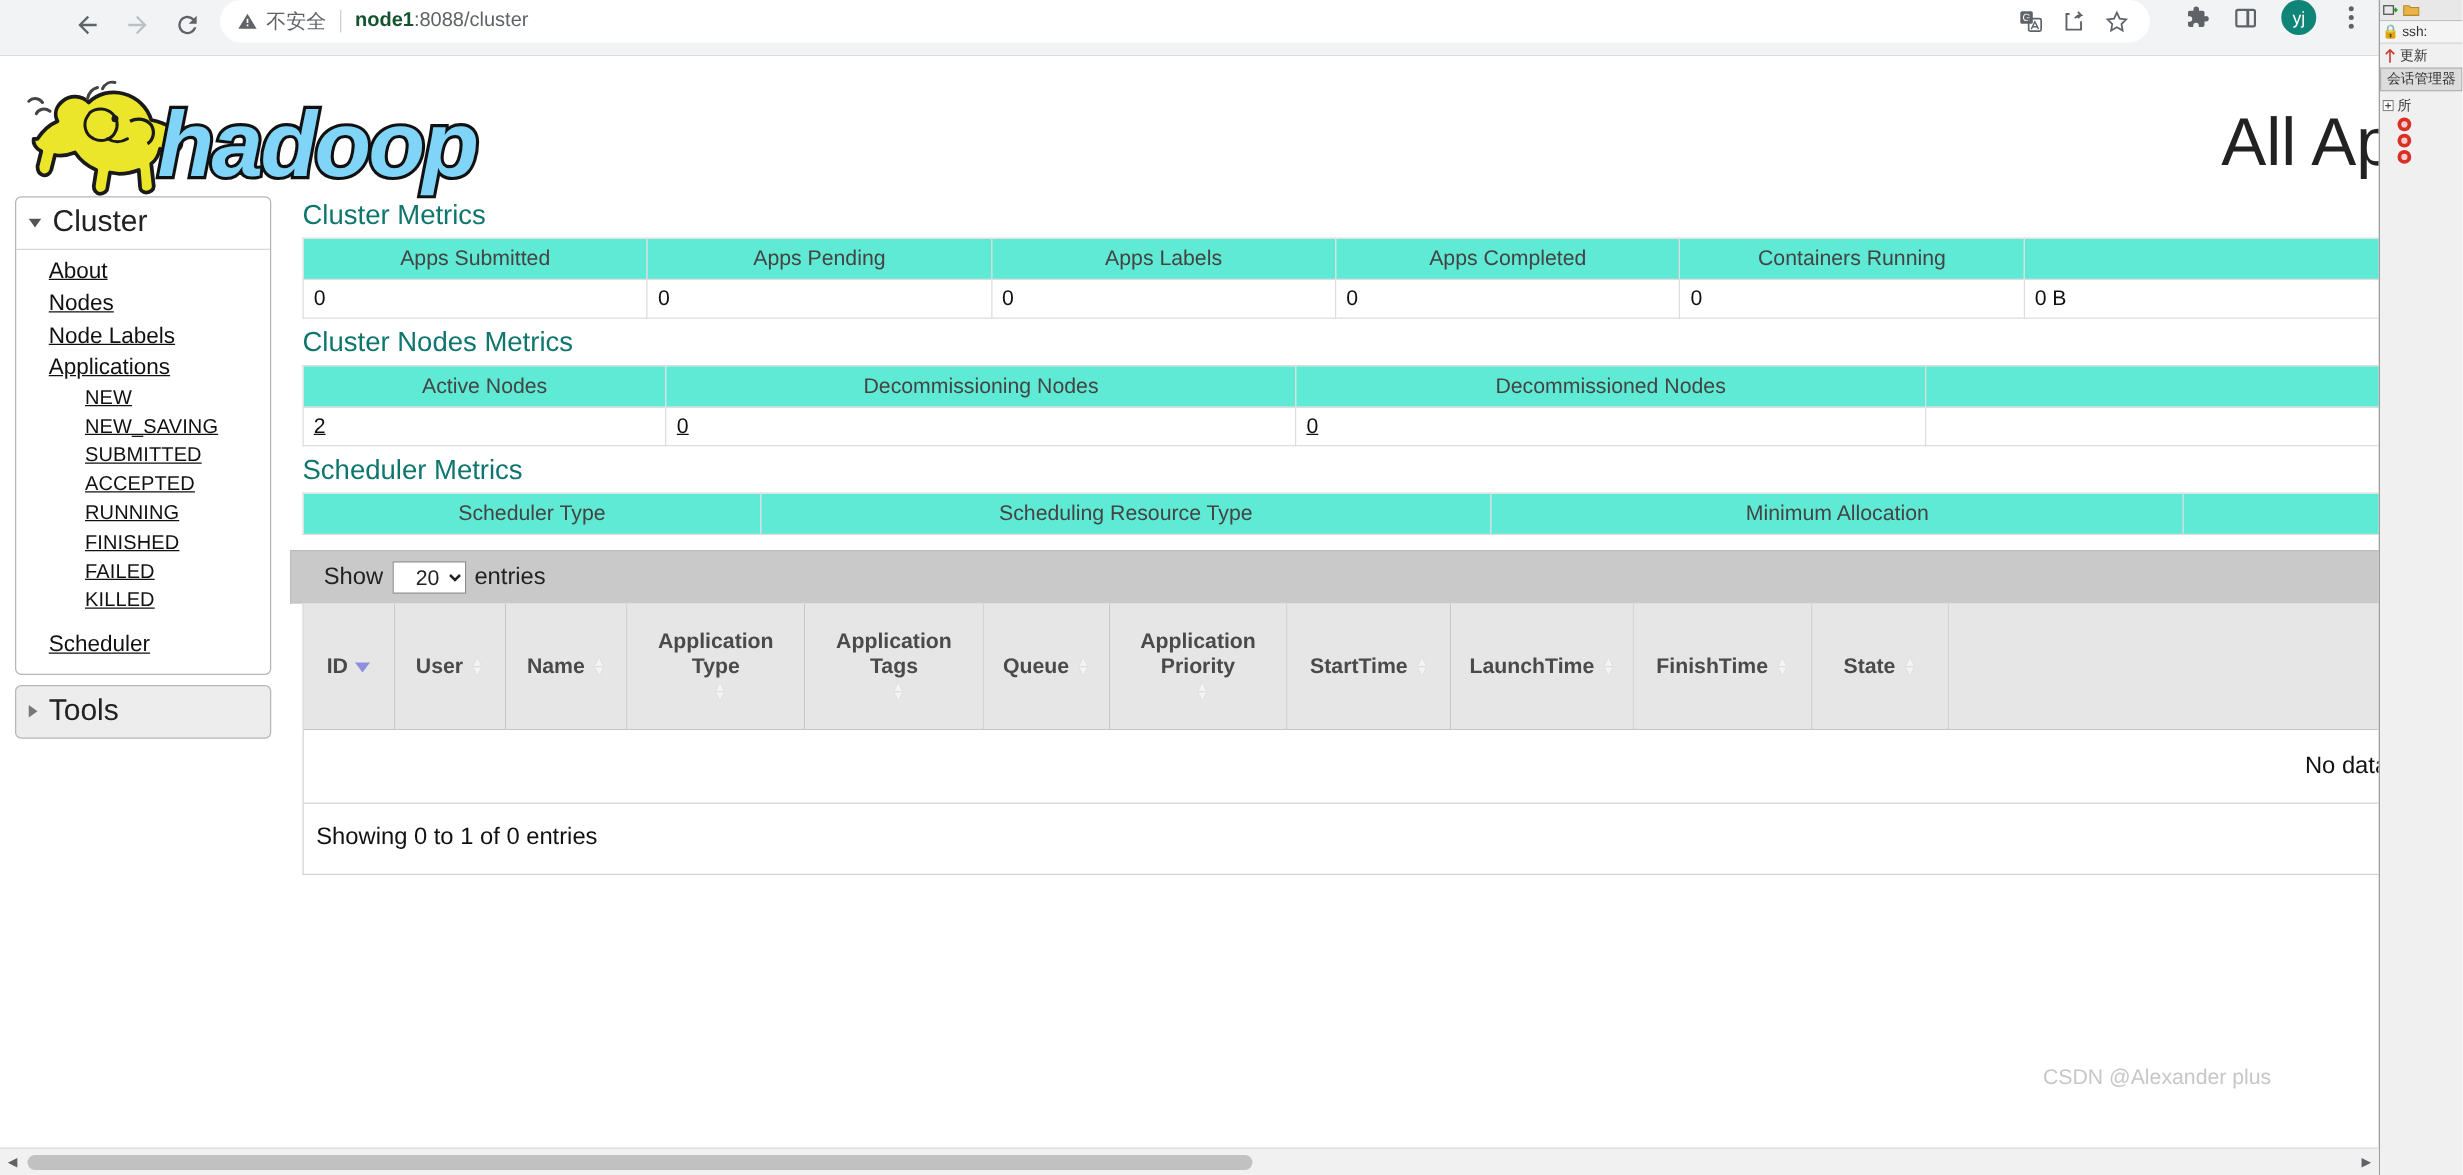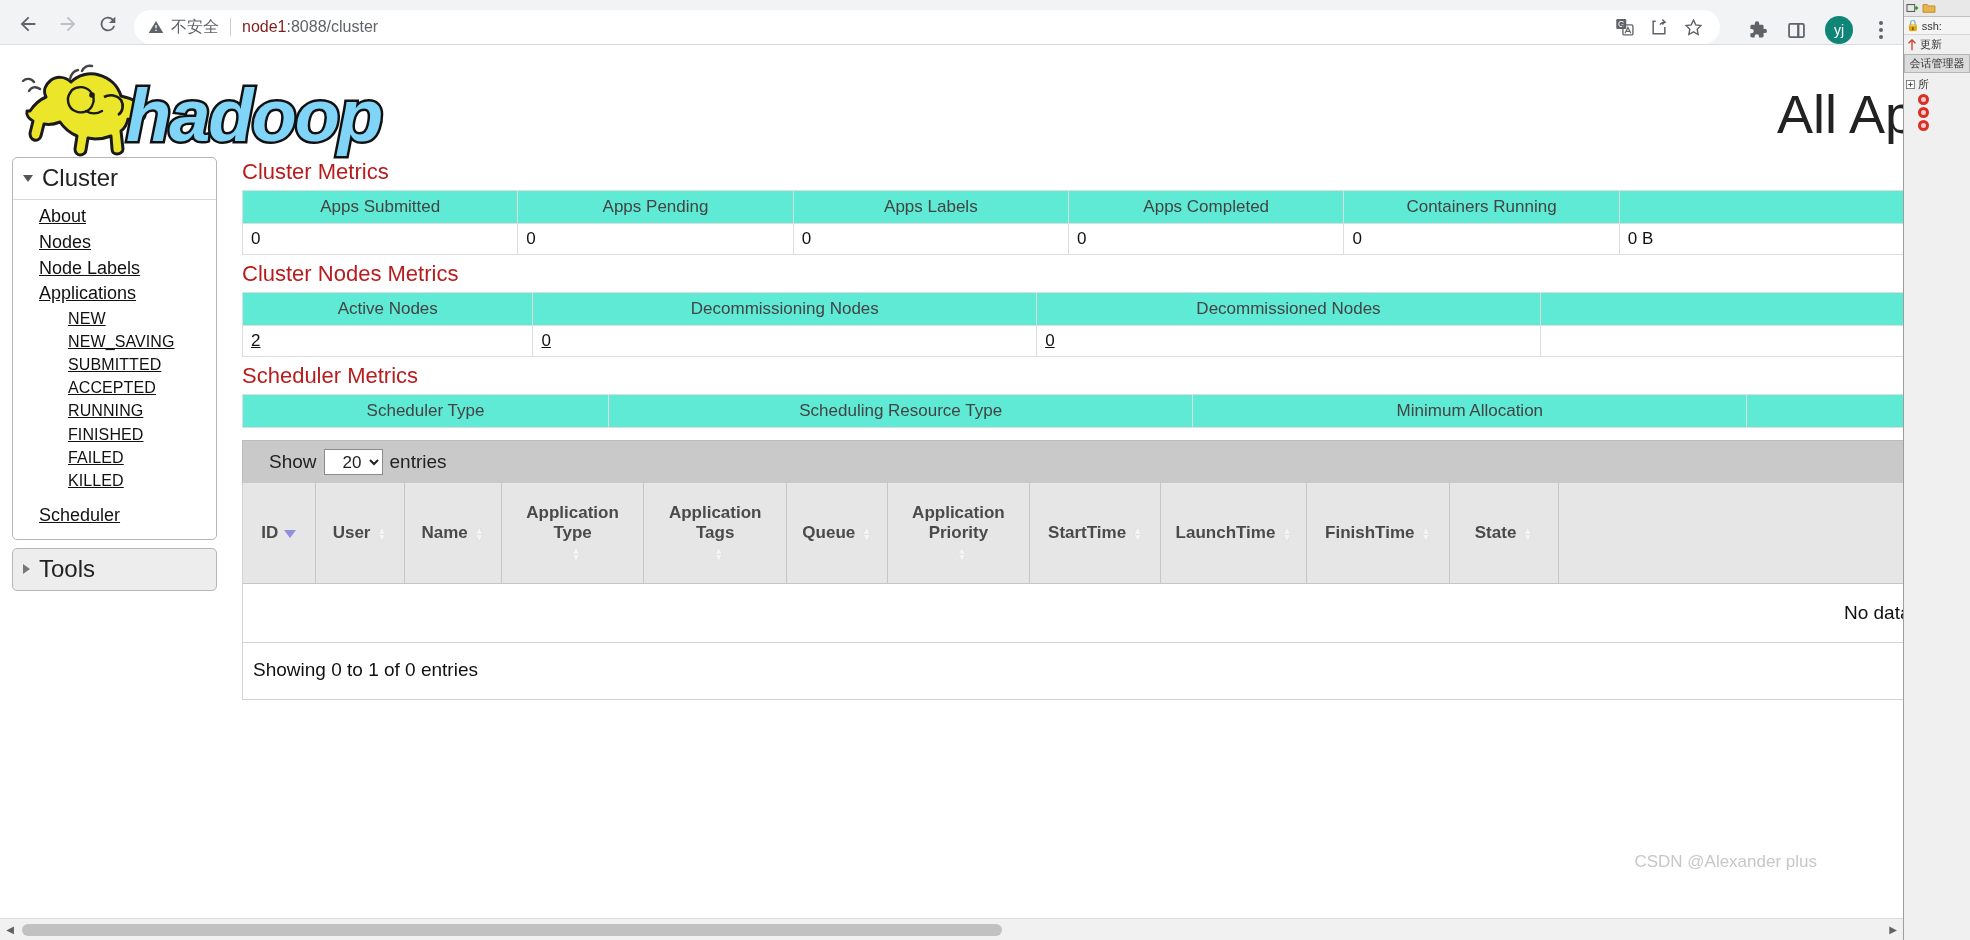--- a/index.html
+++ b/index.html
@@ -9,41 +9,42 @@
     overflow: hidden;
     background: #ffffff;
     font-family: "Liberation Sans", sans-serif;
   }
 
   
   .browser-bar {
     position: absolute; top: 0; left: 0;
     width: 1903px; height: 45px;
     background: #f1f3f4;
-    display: flex; align-items: flex-end;
+    display: flex; align-items: flex-start;
     border-bottom: 1px solid #dadce0;
+    padding-left: 42px;
   }
   .nav-btn {
     width: 40px; height: 40px;
     display: flex; align-items: center; justify-content: center;
     color: #5f6368; flex: none;
   }
   .nav-btn.first { margin-left: 8px; }
   .nav-btn.disabled { color: #bdc1c6; }
   .omnibox {
     flex: 1 1 auto; height: 34px; margin: 0 10px 0 6px;
     background: #ffffff; border-radius: 17px;
     display: flex; align-items: center;
     padding: 0 14px; min-width: 0;
   }
   .warn-icon { color: #5f6368; font-size: 15px; margin-right: 7px; display:flex; align-items:center;}
   .notsecure { color: #5f6368; font-size: 16px; white-space: nowrap; }
   .omni-sep { width: 1px; height: 18px; background: #cdcdcd; margin: 0 11px; }
   .url { font-size: 16px; color: #5f6368; white-space: nowrap; }
-  .url b { color: #7f1d1d; font-weight: 400; }
+  .url b { color: #14532d; font-weight: 700; }
   .omni-right { margin-left: auto; display: flex; align-items: center; gap: 14px; padding-right: 2px;}
   .omni-icon { color: #5f6368; display: flex; align-items: center; }
   .tool-icons { display: flex; align-items: center; gap: 18px; padding: 0 12px 0 16px; }
   .avatar {
     width: 28px; height: 28px; border-radius: 50%;
     background: #0f8577; color: #fff;
     font-size: 14px; display: flex; align-items: center; justify-content: center;
     font-family: "Liberation Sans", sans-serif;
   }
   .kebab { display: flex; flex-direction: column; gap: 3px; align-items: center; padding: 0 8px;}
@@ -83,21 +84,21 @@
   .nav-link {
     display: block; font-size: 18px; color: #111;
     text-decoration: underline; padding: 1px 0 1px 26px;
     line-height: 1.32; white-space: nowrap;
   }
   .nav-link.sub { padding-left: 55px; font-size: 16px; letter-spacing: .1px;}
   .nav-gap { height: 11px; }
 
   
   .content { position: absolute; left: 232px; top: 108px; right: 0; }
-  .sec-title { font-size: 22px; color: #b91c1c; margin: 6px 0 5px 10px; font-weight: normal;}
+  .sec-title { font-size: 22px; color: #0f766e; margin: 6px 0 5px 10px; font-weight: normal;}
 
   table.metrics {
     border-collapse: collapse; width: 1680px;
     margin-left: 10px; background: #fff;
     table-layout: fixed;
   }
   table.metrics th {
     background: #5eead4; border: 1px solid #dddddd;
     font-weight: normal; font-size: 17px; color: #444;
     padding: 6px 4px; text-align: center;
@@ -376,21 +377,21 @@
           <tr>
         <th>Scheduler Type</th>
         <th>Scheduling Resource Type</th>
         <th>Minimum Allocation</th>
         <th></th>
       </tr>
     </tbody>
       </table>
 
     <div style="height:12px"></div>
-    <div class="dt-top" style="margin-left:10px;width:1680px;padding-left:26px;">
+    <div class="dt-top" style="width:1680px;padding-left:26px;">
       <span>Show</span>
       <select class="dt-select"><option>20</option><option>50</option><option>100</option></select>
       <span>entries</span>
     </div>
     <div class="dt-wrap">
       <table class="dt">
         <colgroup>
           <col style="width:4.3%">
             <col style="width:5.3%">
             <col style="width:5.8%">

